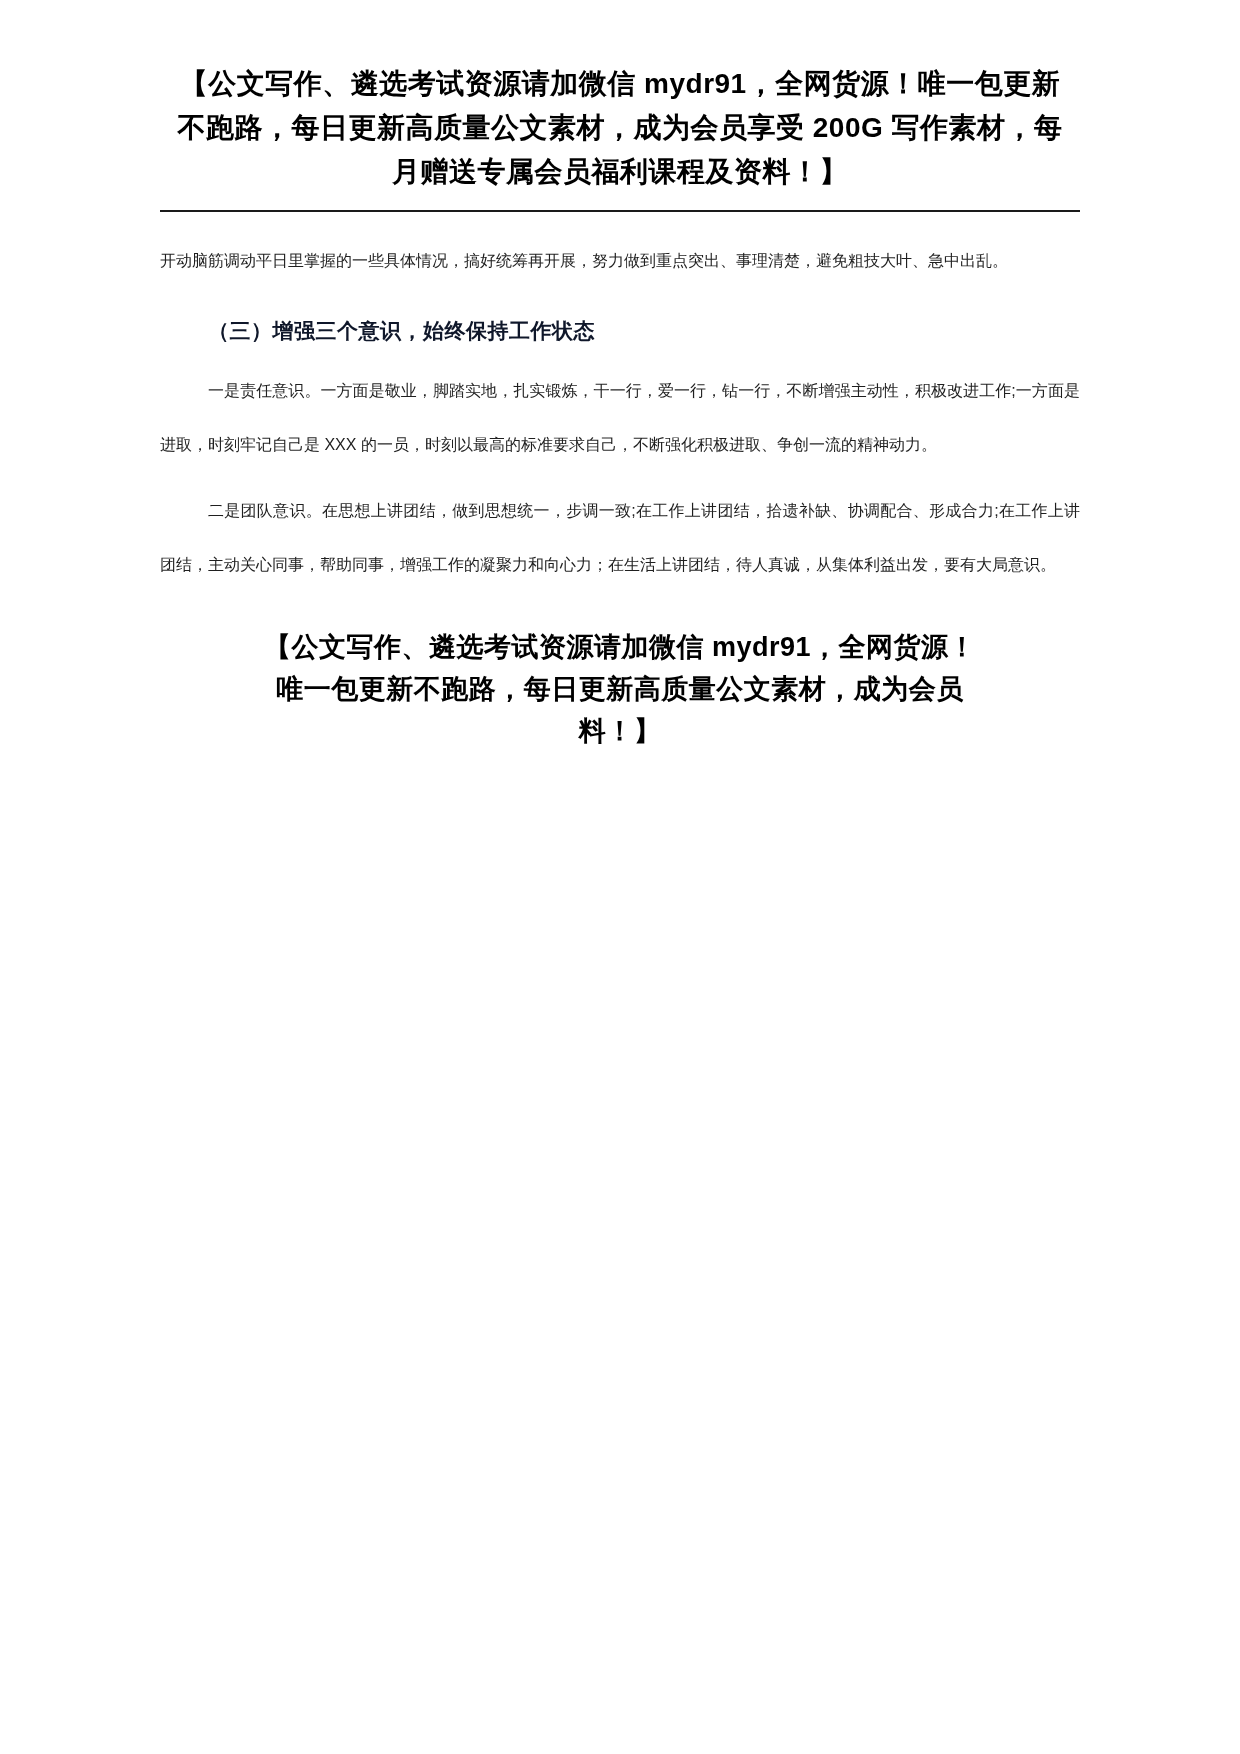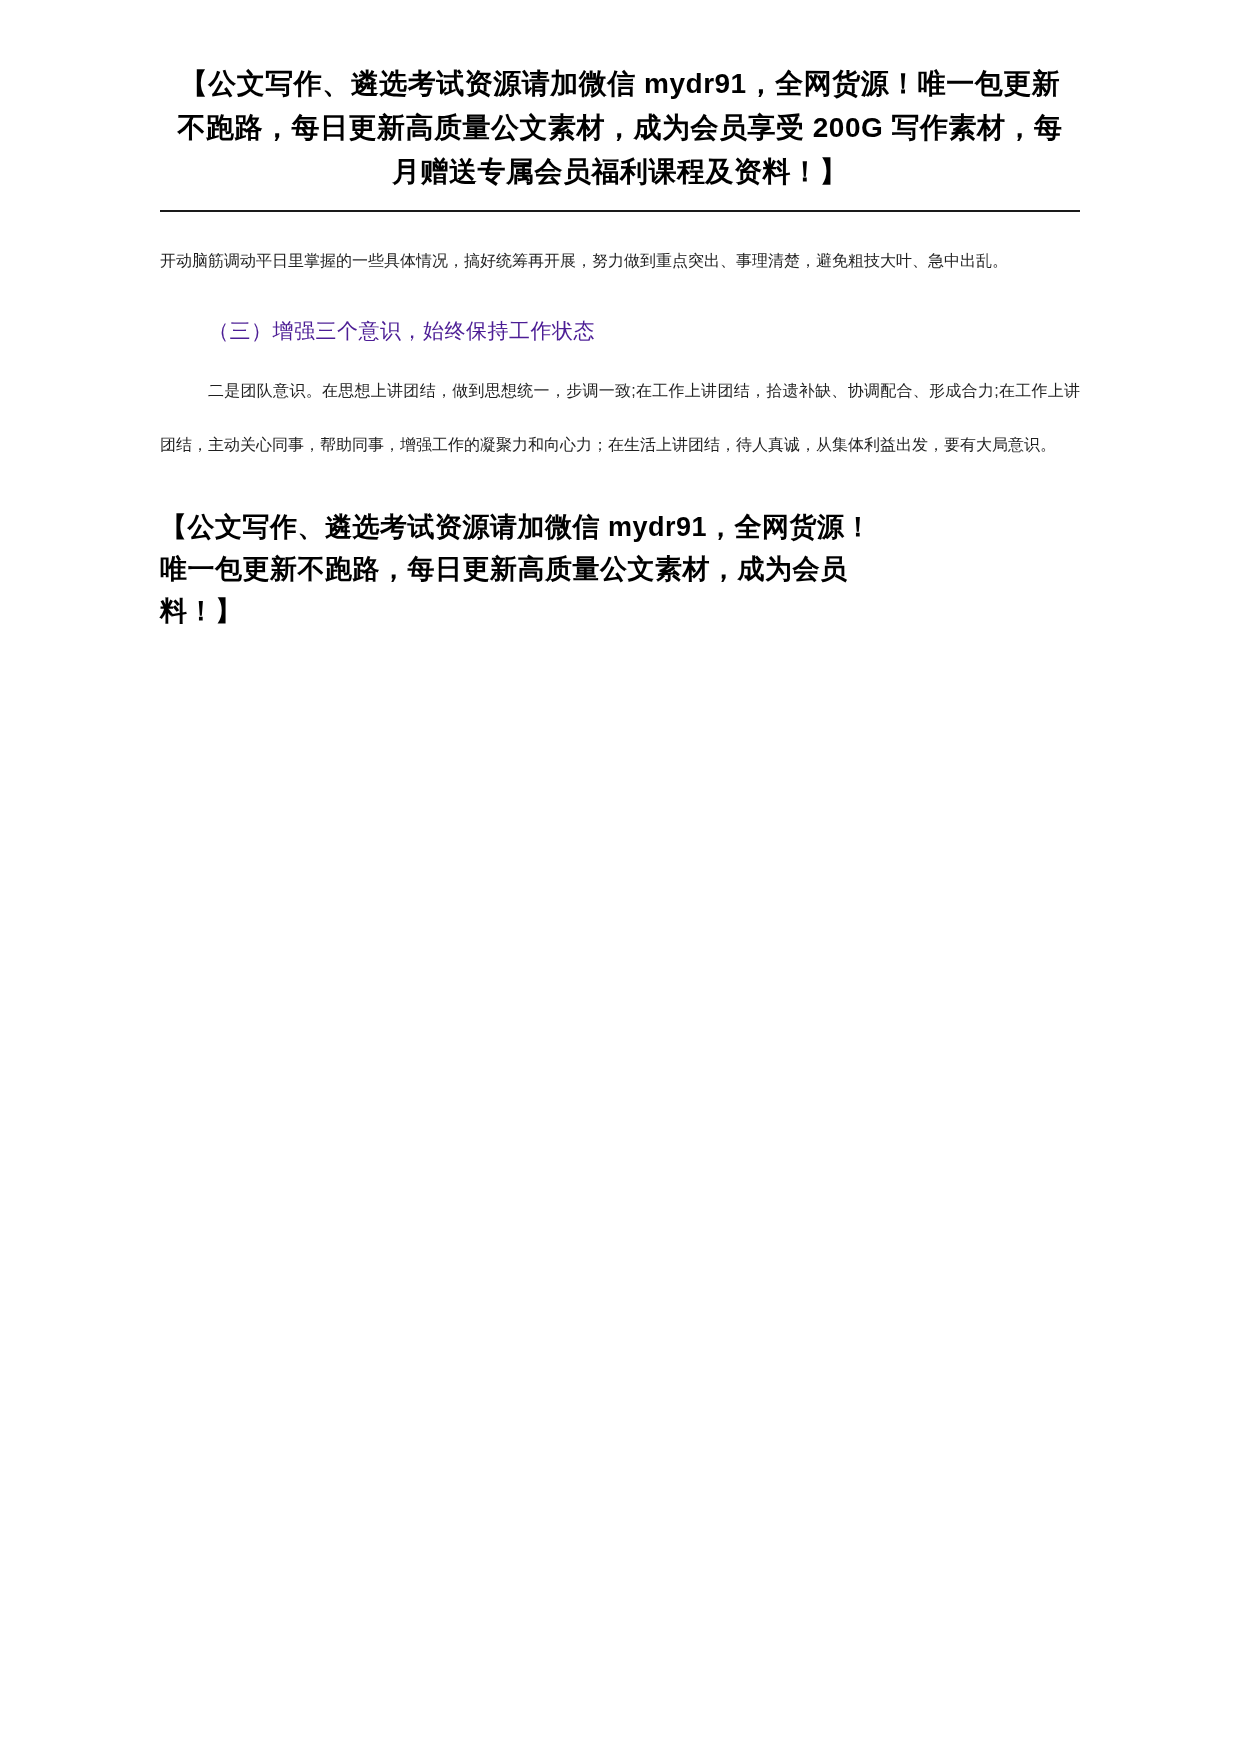--- a/index.html
+++ b/index.html
@@ -54,32 +54,32 @@
     margin: 0 0 12px 0;
     text-align: justify;
     text-justify: inter-ideograph;
     color: #1f1f1f;
   }
   p.indent {
     text-indent: 48px;
   }
   h3.sub-heading {
     font-size: 21px;
-    font-weight: normal;
+    font-weight: bold;
     line-height: 54px;
     margin: 16px 0 6px 0;
     text-indent: 48px;
-    color: #4c1d95;
+    color: #0f172a;
     letter-spacing: 0.5px;
   }
 
   .banner-footer {
     font-size: 27px;
     line-height: 42px;
-    text-align: left;
+    text-align: center;
     margin-top: 34px;
   }
   .banner-footer div {
     white-space: nowrap;
   }
 </style>
 </head>
 <body>
 
 <div class="page">
@@ -87,20 +87,21 @@
 
     <div class="banner banner-header">【公文写作、遴选考试资源请加微信 mydr91，全网货源！唯一包更新不跑路，每日更新高质量公文素材，成为会员享受 200G 写作素材，每月赠送专属会员福利课程及资料！】</div>
 
     <hr class="rule">
 
     <p class="body-text">开动脑筋调动平日里掌握的一些具体情况，搞好统筹再开展，努力做到重点突出、事理清楚，避免粗技大叶、急中出乱。</p>
 
     <h3 class="sub-heading">（三）增强三个意识，始终保持工作状态</h3>
 
 
+    <p class="body-text indent">一是责任意识。一方面是敬业，脚踏实地，扎实锻炼，干一行，爱一行，钻一行，不断增强主动性，积极改进工作;一方面是进取，时刻牢记自己是 XXX 的一员，时刻以最高的标准要求自己，不断强化积极进取、争创一流的精神动力。</p>
 
     <p class="body-text indent">二是团队意识。在思想上讲团结，做到思想统一，步调一致;在工作上讲团结，拾遗补缺、协调配合、形成合力;在工作上讲团结，主动关心同事，帮助同事，增强工作的凝聚力和向心力；在生活上讲团结，待人真诚，从集体利益出发，要有大局意识。</p>
 
 
     <div class="banner banner-footer">
       <div>【公文写作、遴选考试资源请加微信 mydr91，全网货源！</div>
       <div>唯一包更新不跑路，每日更新高质量公文素材，成为会员</div>
       <div>料！】</div>
     </div>
 

